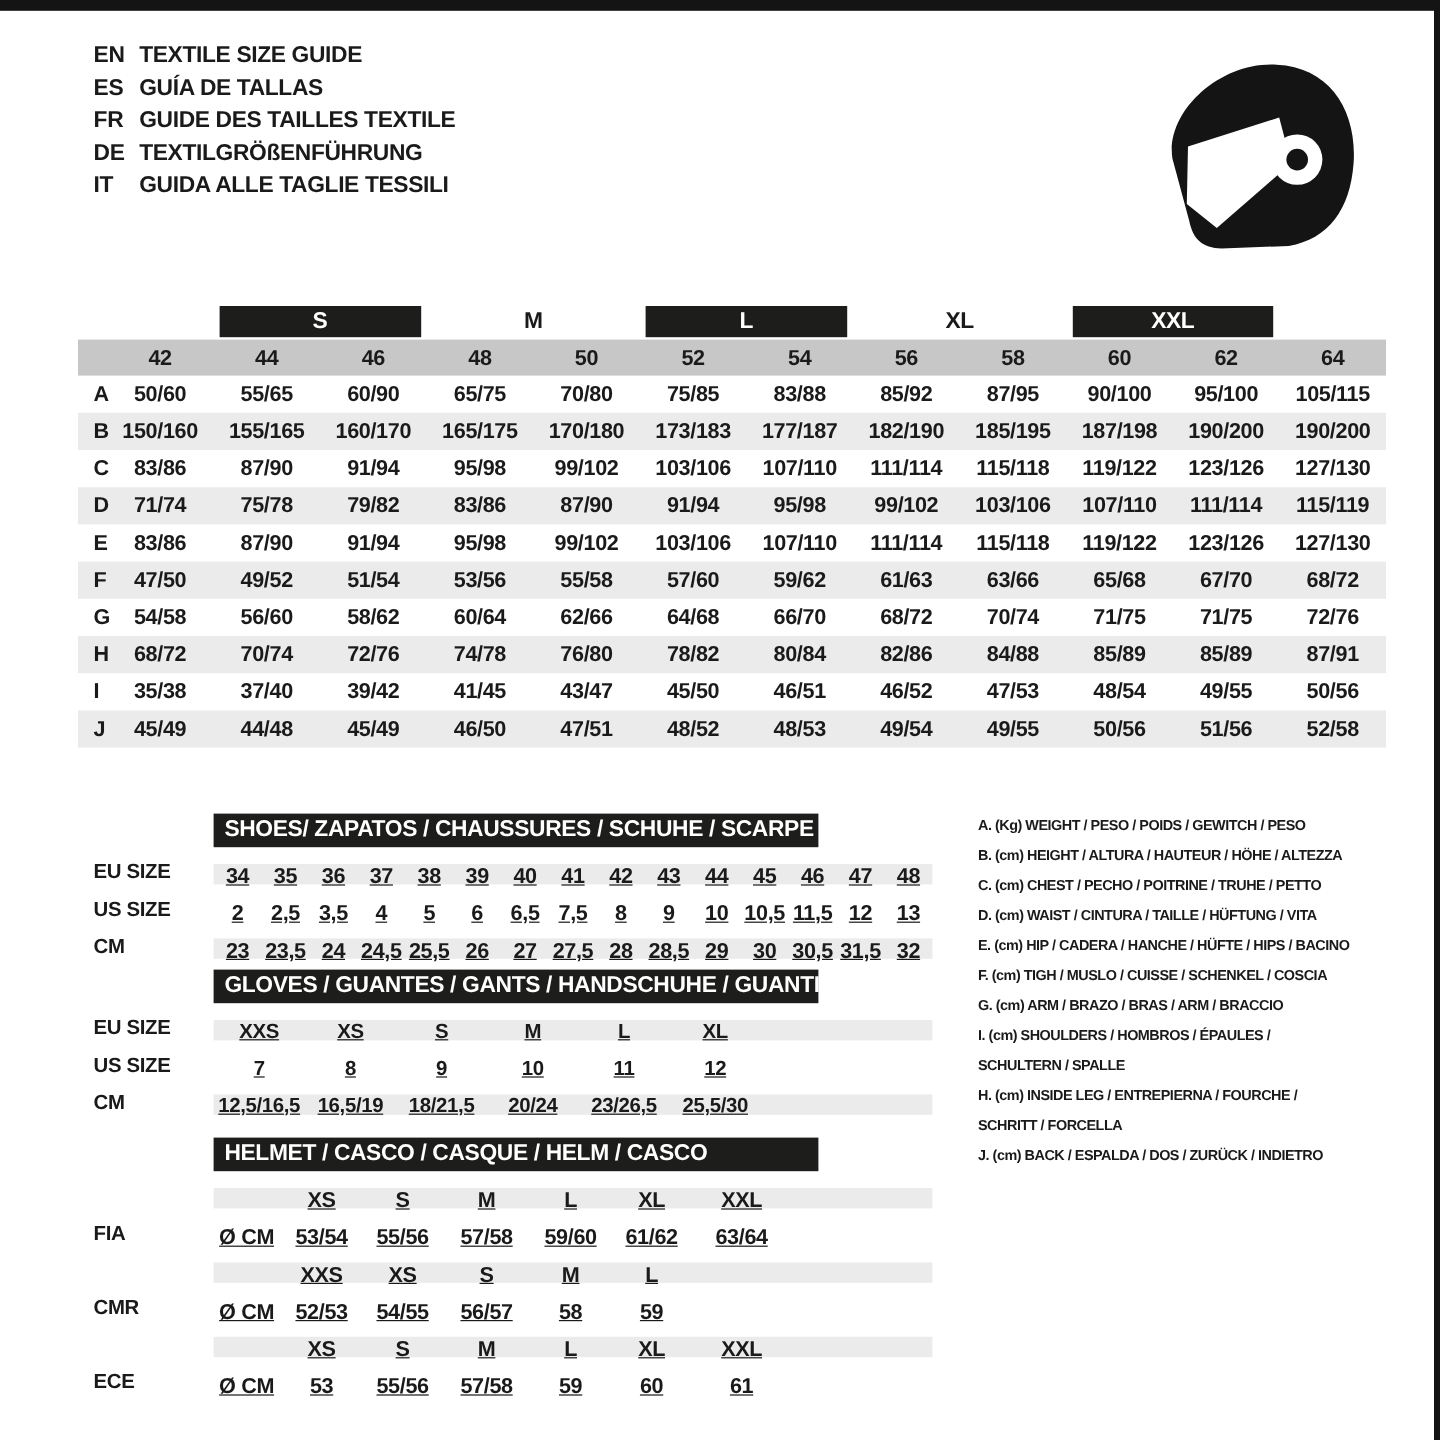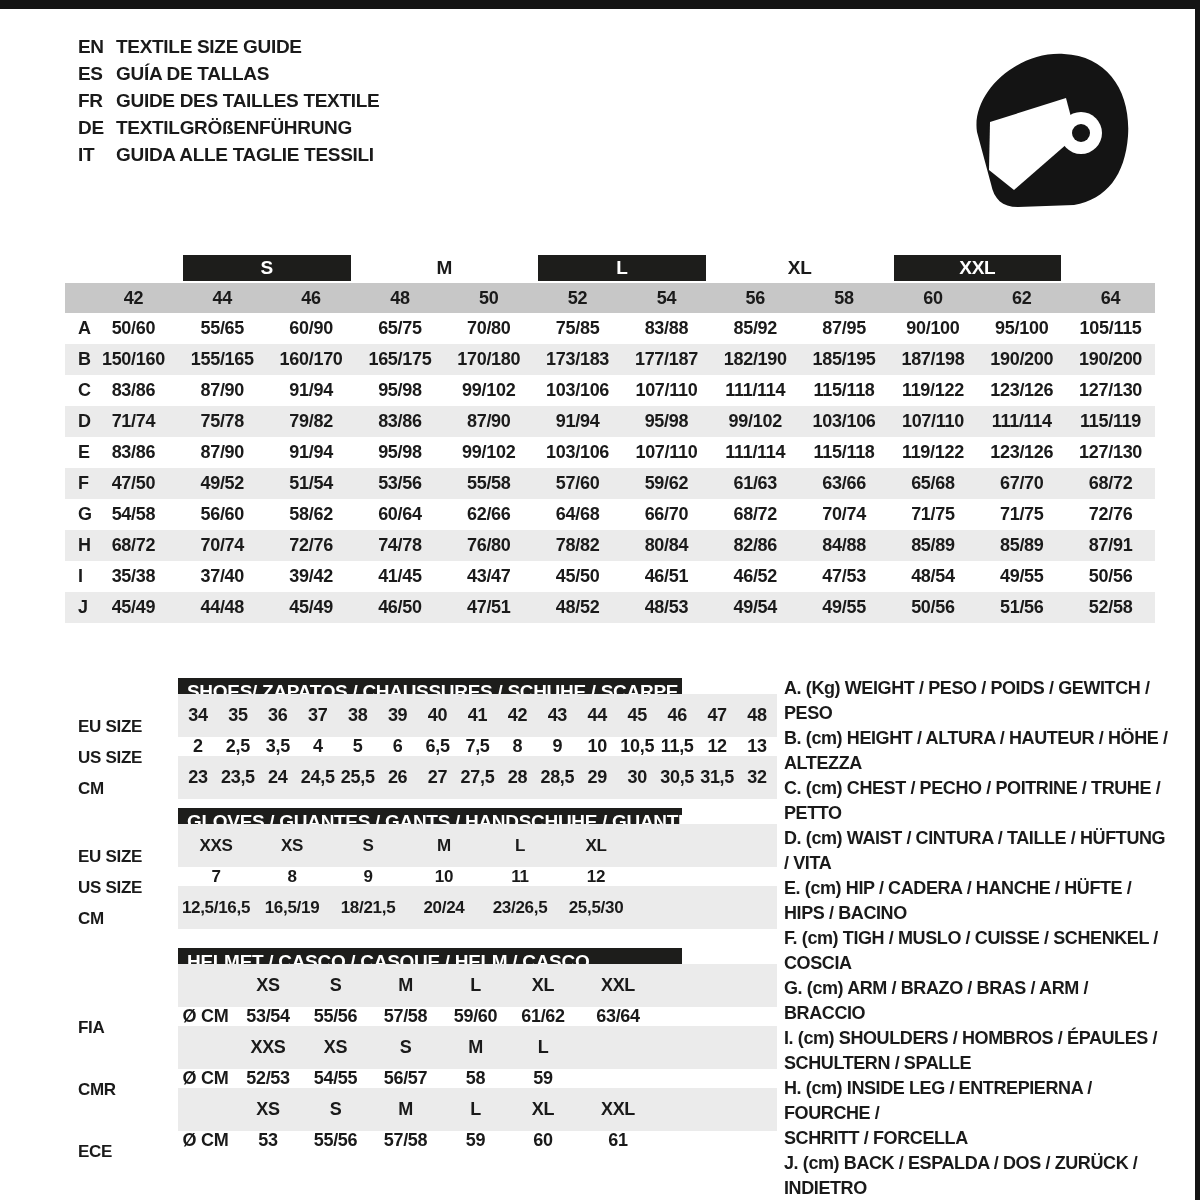--- a/index.html
+++ b/index.html
@@ -31,29 +31,29 @@
   .trow.alt{background:#ebebeb;}
   .rlabel{text-align:left !important;padding-left:13px;}
 
   
   .section{position:absolute;left:65px;width:1090px;}
   .shoes{top:678px;} .gloves{top:808px;} .helmet{top:948px;}
   .bar{margin-left:113px;width:504px;height:28px;background:#1d1d1b;color:#fff;
        font-size:19px;line-height:28px;padding-left:9px;box-sizing:border-box;white-space:nowrap;}
   .sec-row{display:flex;height:31px;align-items:flex-end;}
   .sec-label{width:113px;font-size:17px;padding-left:13px;box-sizing:border-box;white-space:nowrap;}
-  .sec-grid{width:599px;height:43px;display:grid;align-items:center;font-size:18px;box-sizing:border-box;}
+  .sec-grid{width:599px;height:17px;display:grid;align-items:center;font-size:18px;box-sizing:border-box;text-decoration:underline;}
   .sec-grid span{text-align:center;white-space:nowrap;}
   .band{background:#ebebeb;}
   .g15{grid-template-columns:repeat(15,1fr);}
   .g6{grid-template-columns:repeat(6,76px);font-size:17px;}
   .g7{grid-template-columns:55px 70px 65px 75px 65px 70px 80px;}
 
   
-  .legend{position:absolute;left:784px;top:676px;width:386px;font-size:18px;
+  .legend{position:absolute;left:815px;top:676px;width:386px;font-size:12px;
           line-height:25px;letter-spacing:-0.4px;}
 </style>
 </head>
 <body>
 
 <div class="top-strip"></div>
 <div class="right-strip"></div>
 
 <div class="langs">
     <div class="lang-row">

